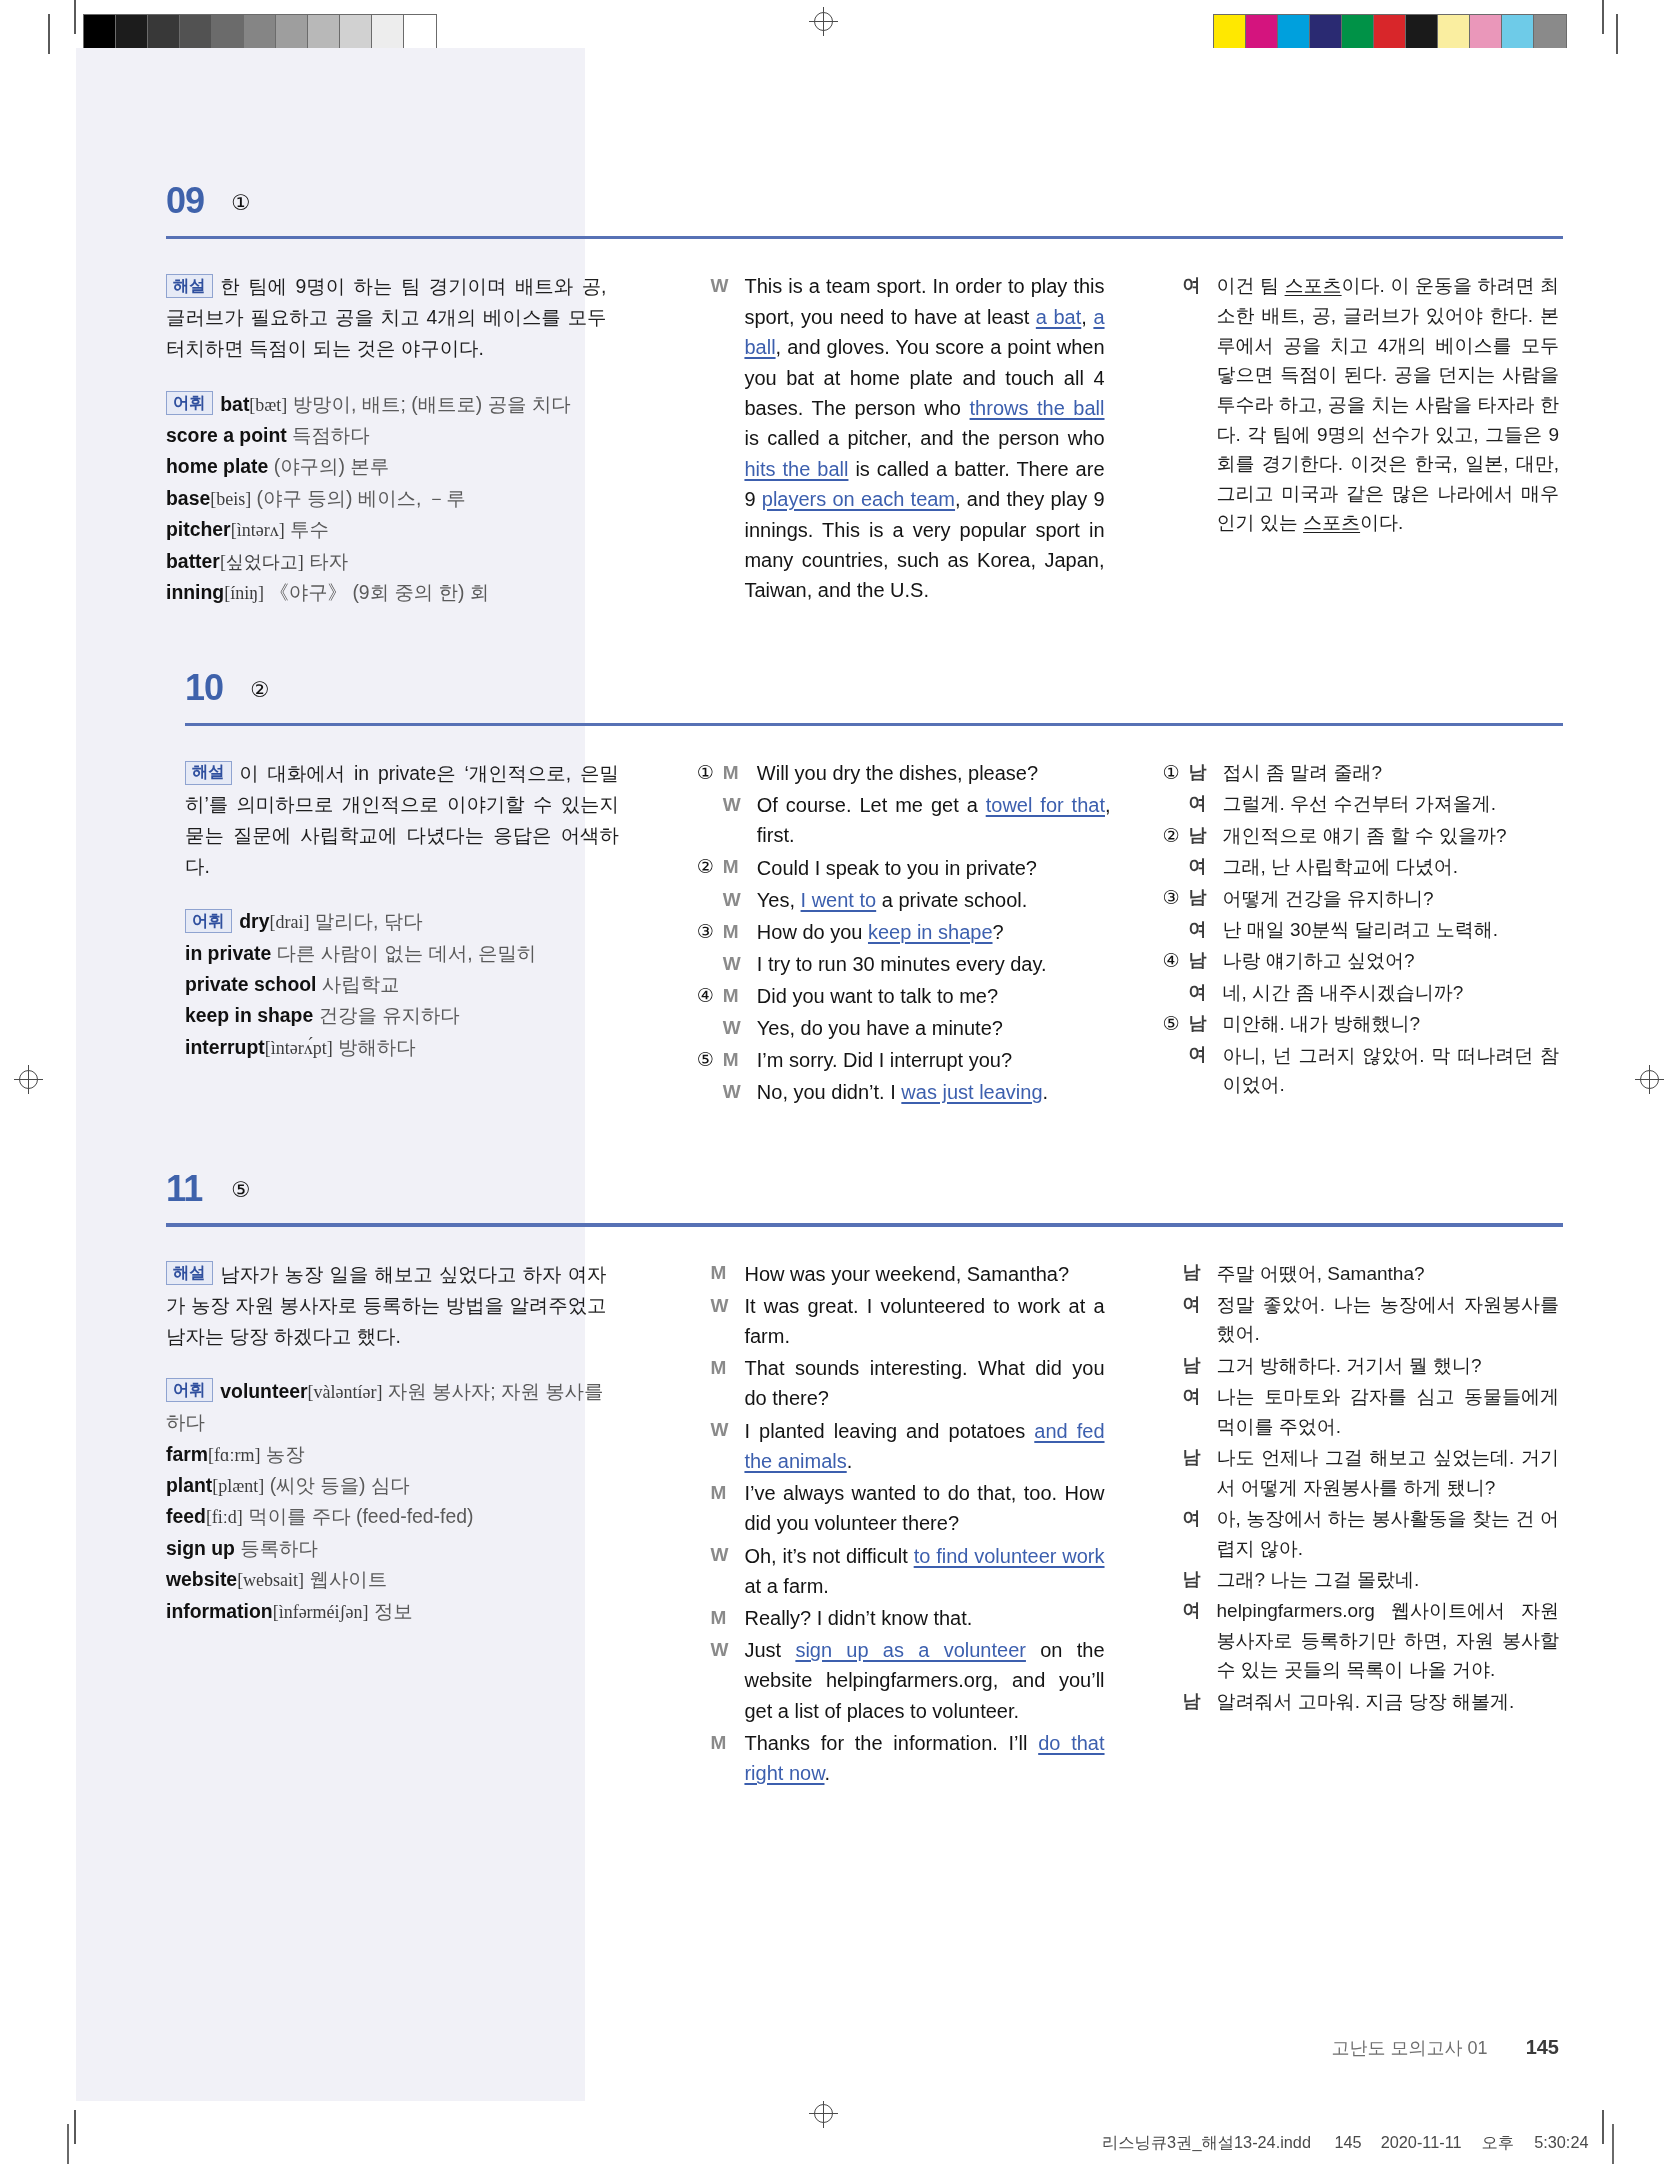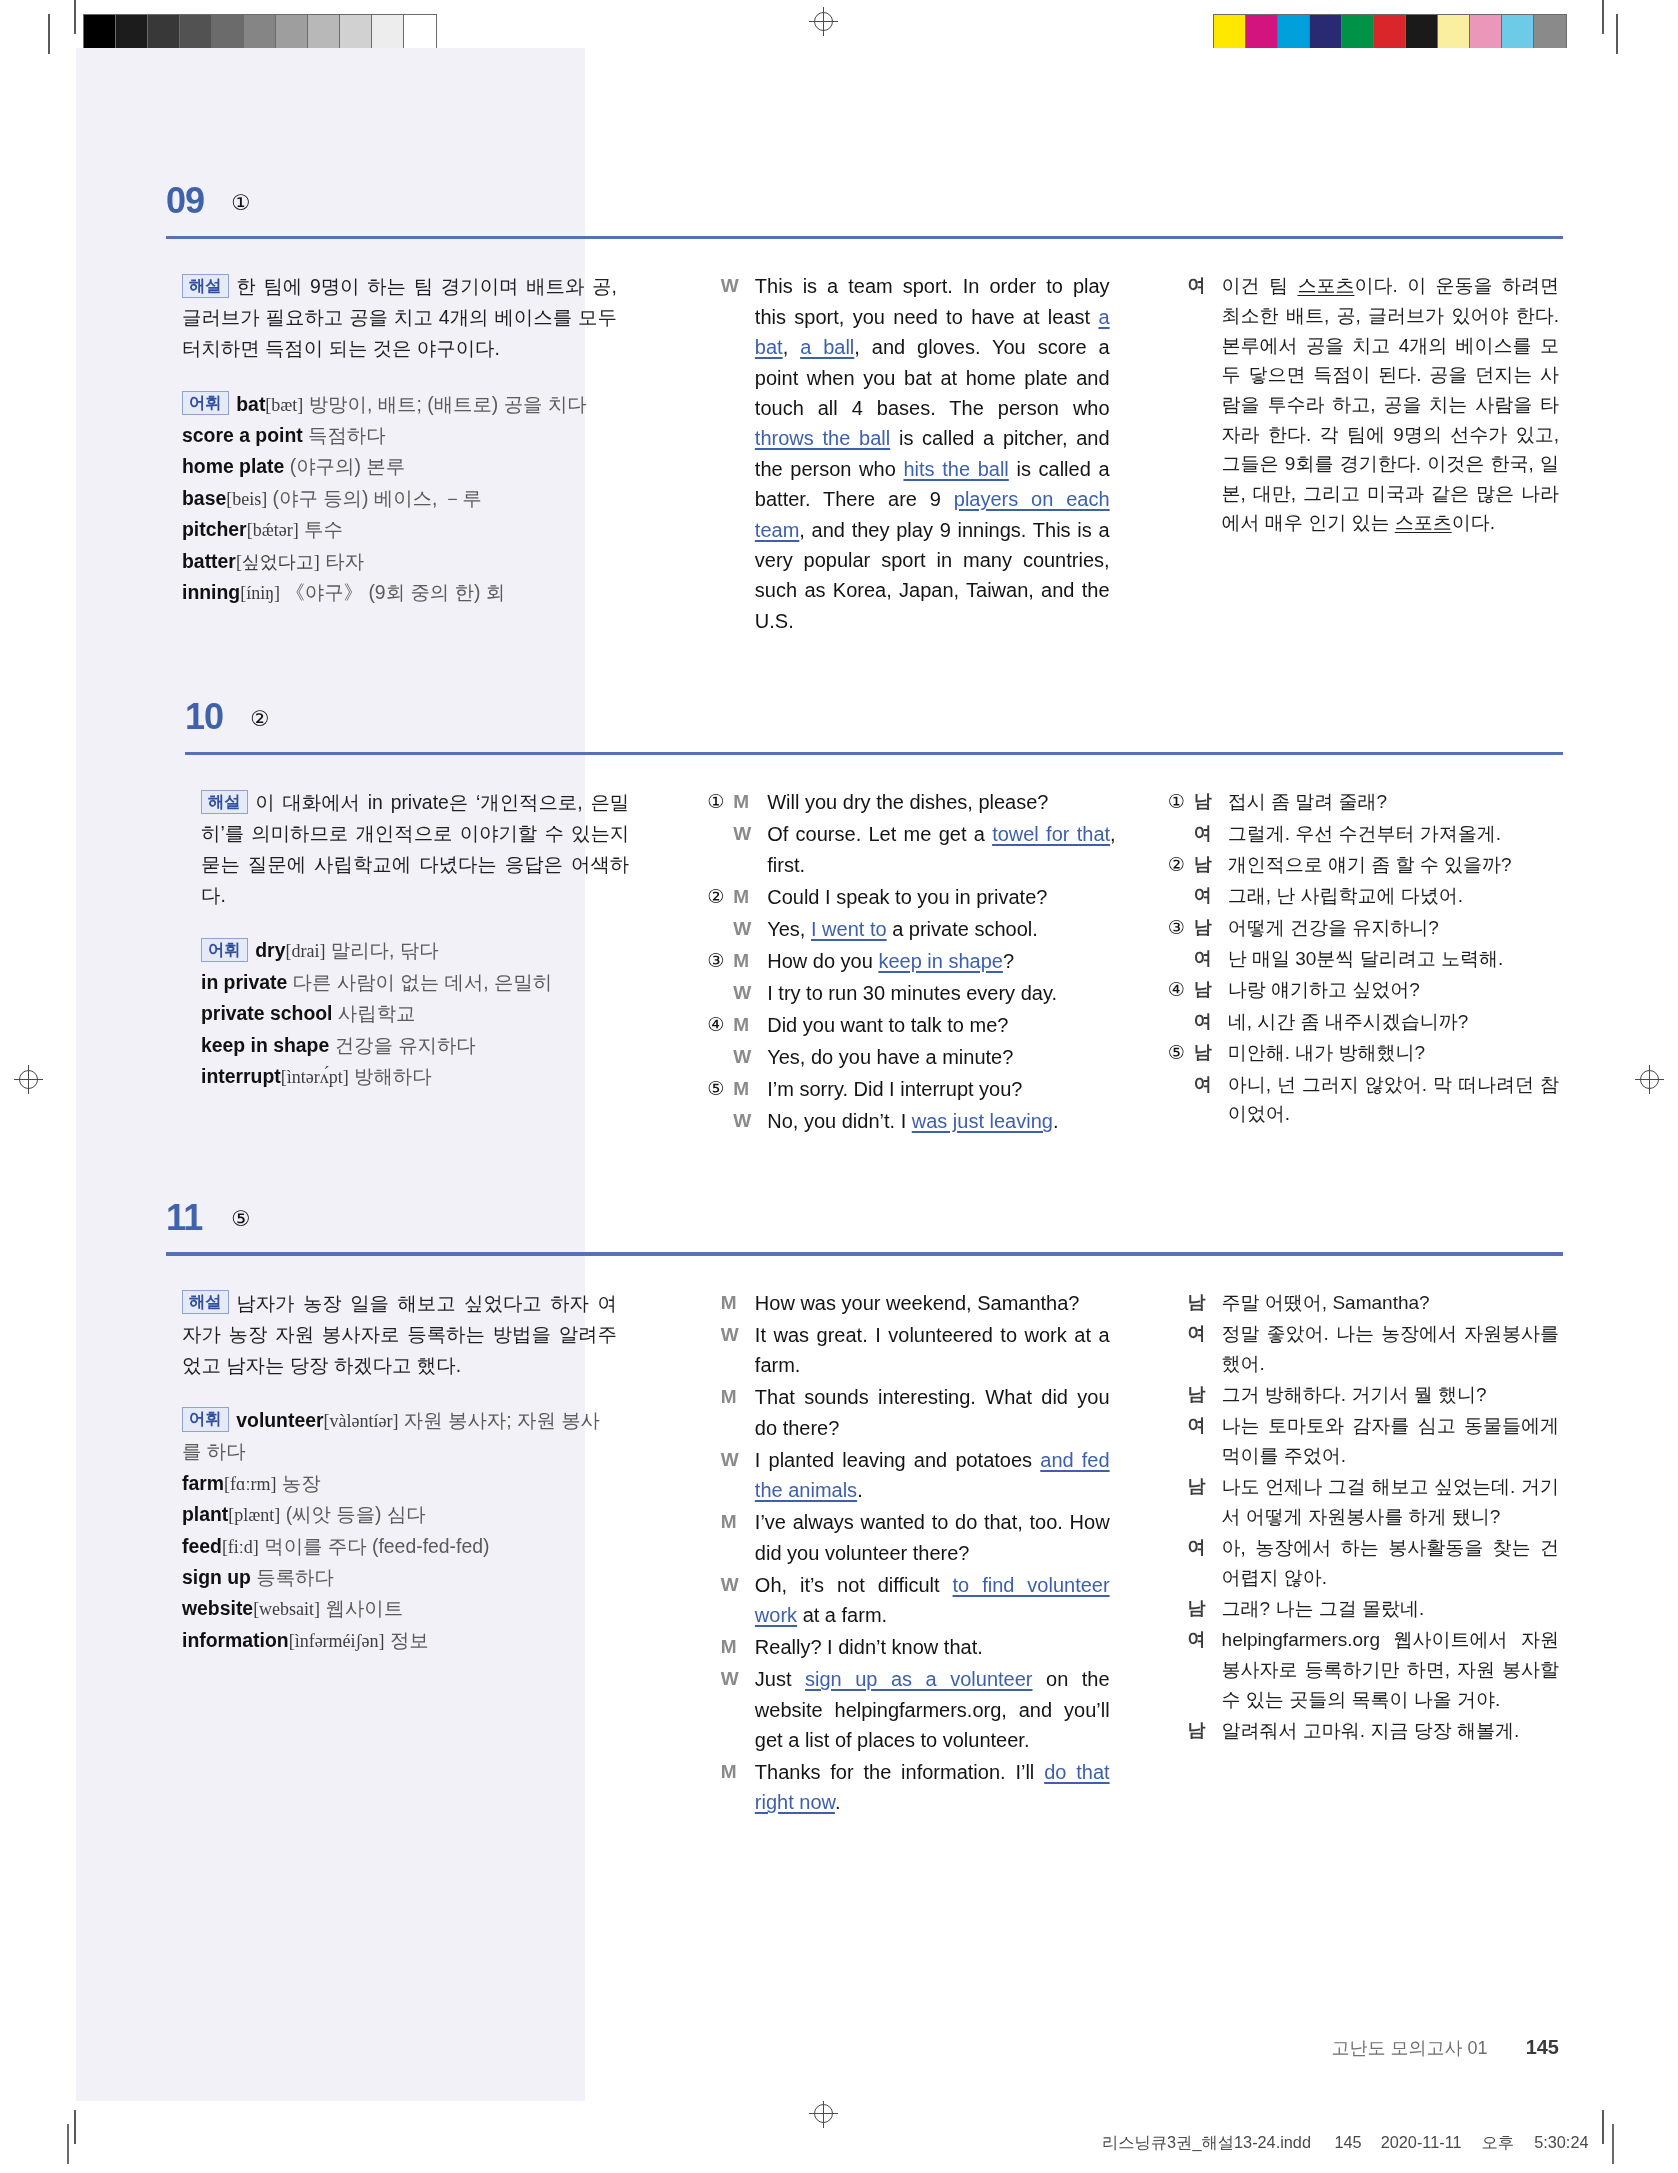--- a/index.html
+++ b/index.html
@@ -70,21 +70,21 @@
   .sec-ans {
     position: absolute; left: 155px; top: 13px;
     font-size: 21.5px; color: #111;
   }
   .sec-rule {
     position: absolute; left: 90px; right: 41px; top: 59px;
     height: 3.4px; background: #5771b5;
   }
 
   .sec-cols { display: flex; padding-top: 22.4px; }
-  .col-left   { width: 611px; padding: 0 45px 0 90px; margin-left: 16px; }
+  .col-left   { width: 611px; padding: 0 45px 0 90px; }
   .col-mid    { width: 520px; padding: 0 33px 0 33px; }
   .col-right  { width: 499px; padding: 0 45px 0 19px; }
   .tag {
     display: inline-block;
     border: 1.3px solid #8fa3d0;
     background: #e6eaf6;
     color: #2f4f9e;
     font-size: 16.3px; font-weight: bold;
     padding: 0.9px 6px 2.6px 6px;
     margin-right: 7.7px;
@@ -207,21 +207,21 @@
           <div class="sec-rule"></div>
         </div>
         <div class="sec-cols">
           <div class="col-left">
             <div class="kr-para"><span class="tag">해설</span><span>한 팀에 9명이 하는 팀 경기이며 배트와 공, 글러브가 필요하고 공을 치고 4개의 베이스를 모두 터치하면 득점이 되는 것은 야구이다.</span></div>
             <div class="vocab-block">
               <div class="vocab-line"><span class="tag">어휘</span><span class="w">bat</span><span class="ph">[bæt]</span><span> 방망이, 배트; (배트로) 공을 치다</span></div>
               <div class="vocab-line"><span class="w">score a point</span><span> 득점하다</span></div>
               <div class="vocab-line"><span class="w">home plate</span><span> (야구의) 본루</span></div>
               <div class="vocab-line"><span class="w">base</span><span class="ph">[beis]</span><span> (야구 등의) 베이스, －루</span></div>
-              <div class="vocab-line"><span class="w">pitcher</span><span class="ph">[bǽtər]</span><span> 투수</span></div>
+              <div class="vocab-line"><span class="w">pitcher</span><span class="ph">[ìntərʌ]</span><span> 투수</span></div>
               <div class="vocab-line"><span class="w">batter</span><span class="ph">[싶었다고]</span><span> 타자</span></div>
               <div class="vocab-line"><span class="w">inning</span><span class="ph">[íniŋ]</span><span> 《야구》 (9회 중의 한) 회</span></div>
             </div>
           </div>
           <div class="col-mid">
             <div>
               <div class="script-row">
                 <div class="sp-num"></div>
                 <div class="spk">W</div>
                 <div class="utt"><span>This is a team sport. In order to play this sport, you need to have at least </span><span class="u">a bat</span><span>, </span><span class="u">a ball</span><span>, and gloves. You score a point when you bat at home plate and touch all 4 bases. The person who </span><span class="u">throws the ball</span><span> is called a pitcher, and the person who </span><span class="u">hits the ball</span><span> is called a batter. There are 9 </span><span class="u">players on each team</span><span>, and they play 9 innings. This is a very popular sport in many countries, such as Korea, Japan, Taiwan, and the U.S.</span></div>

